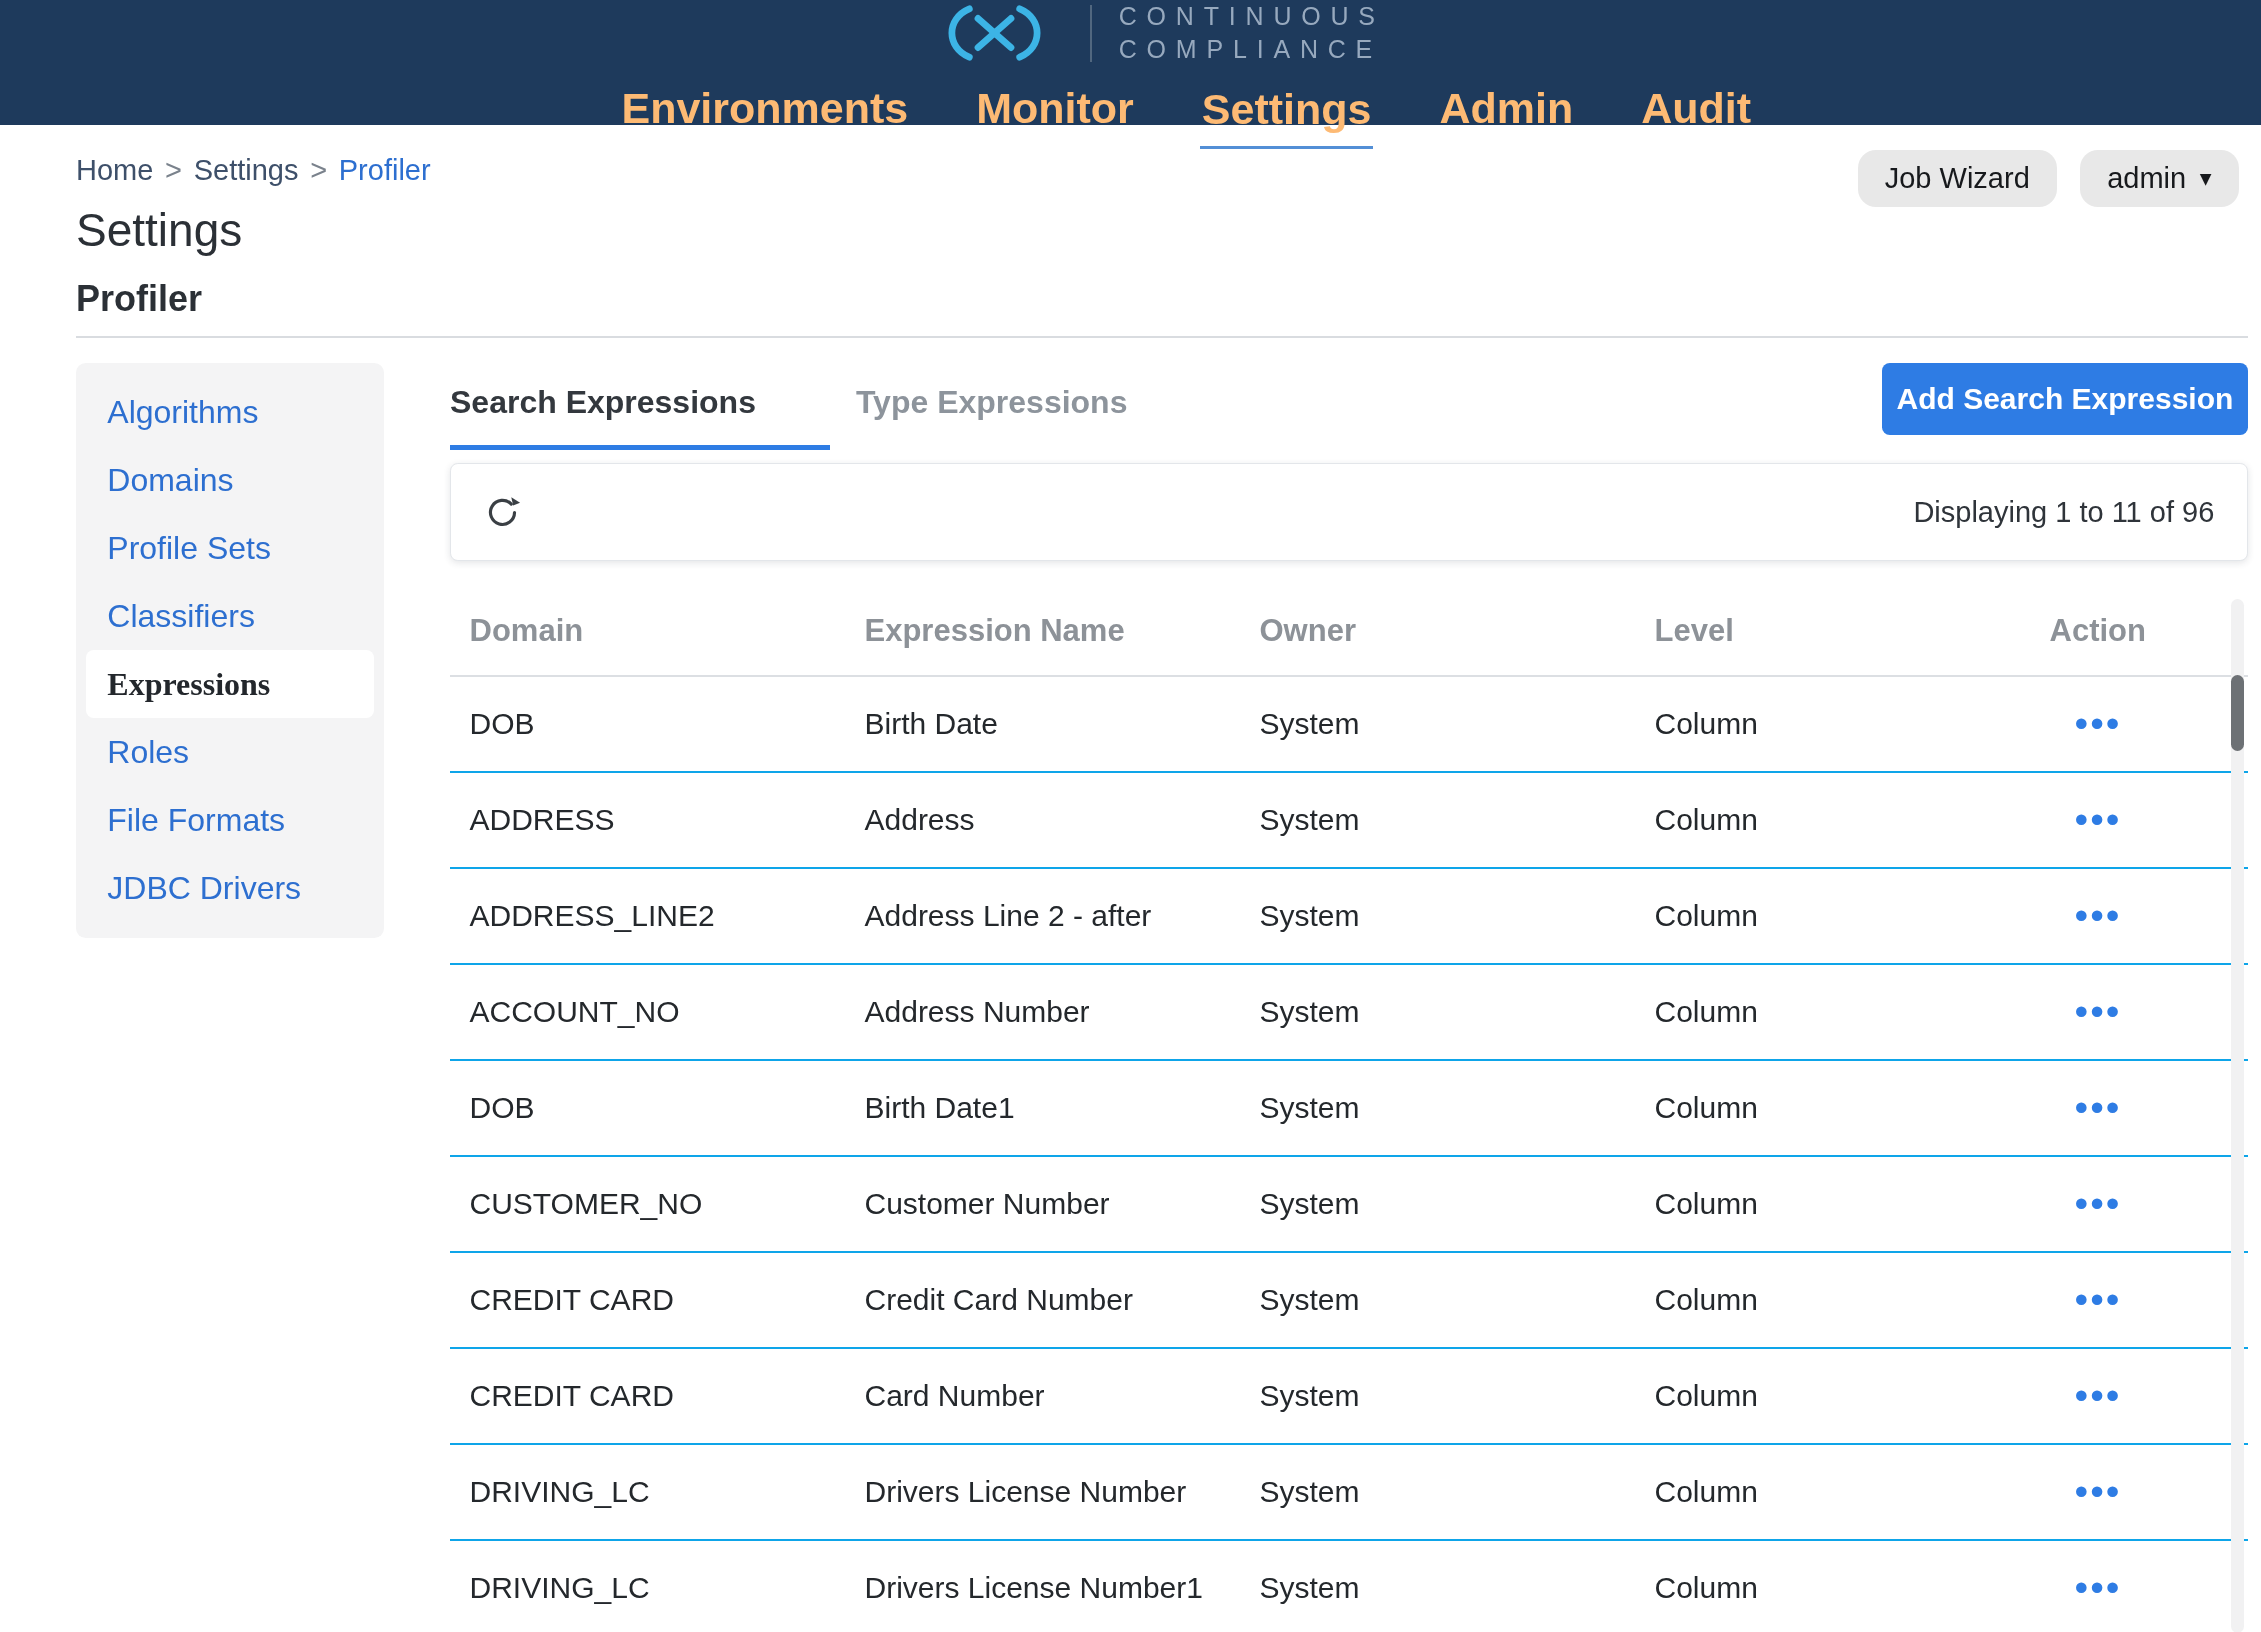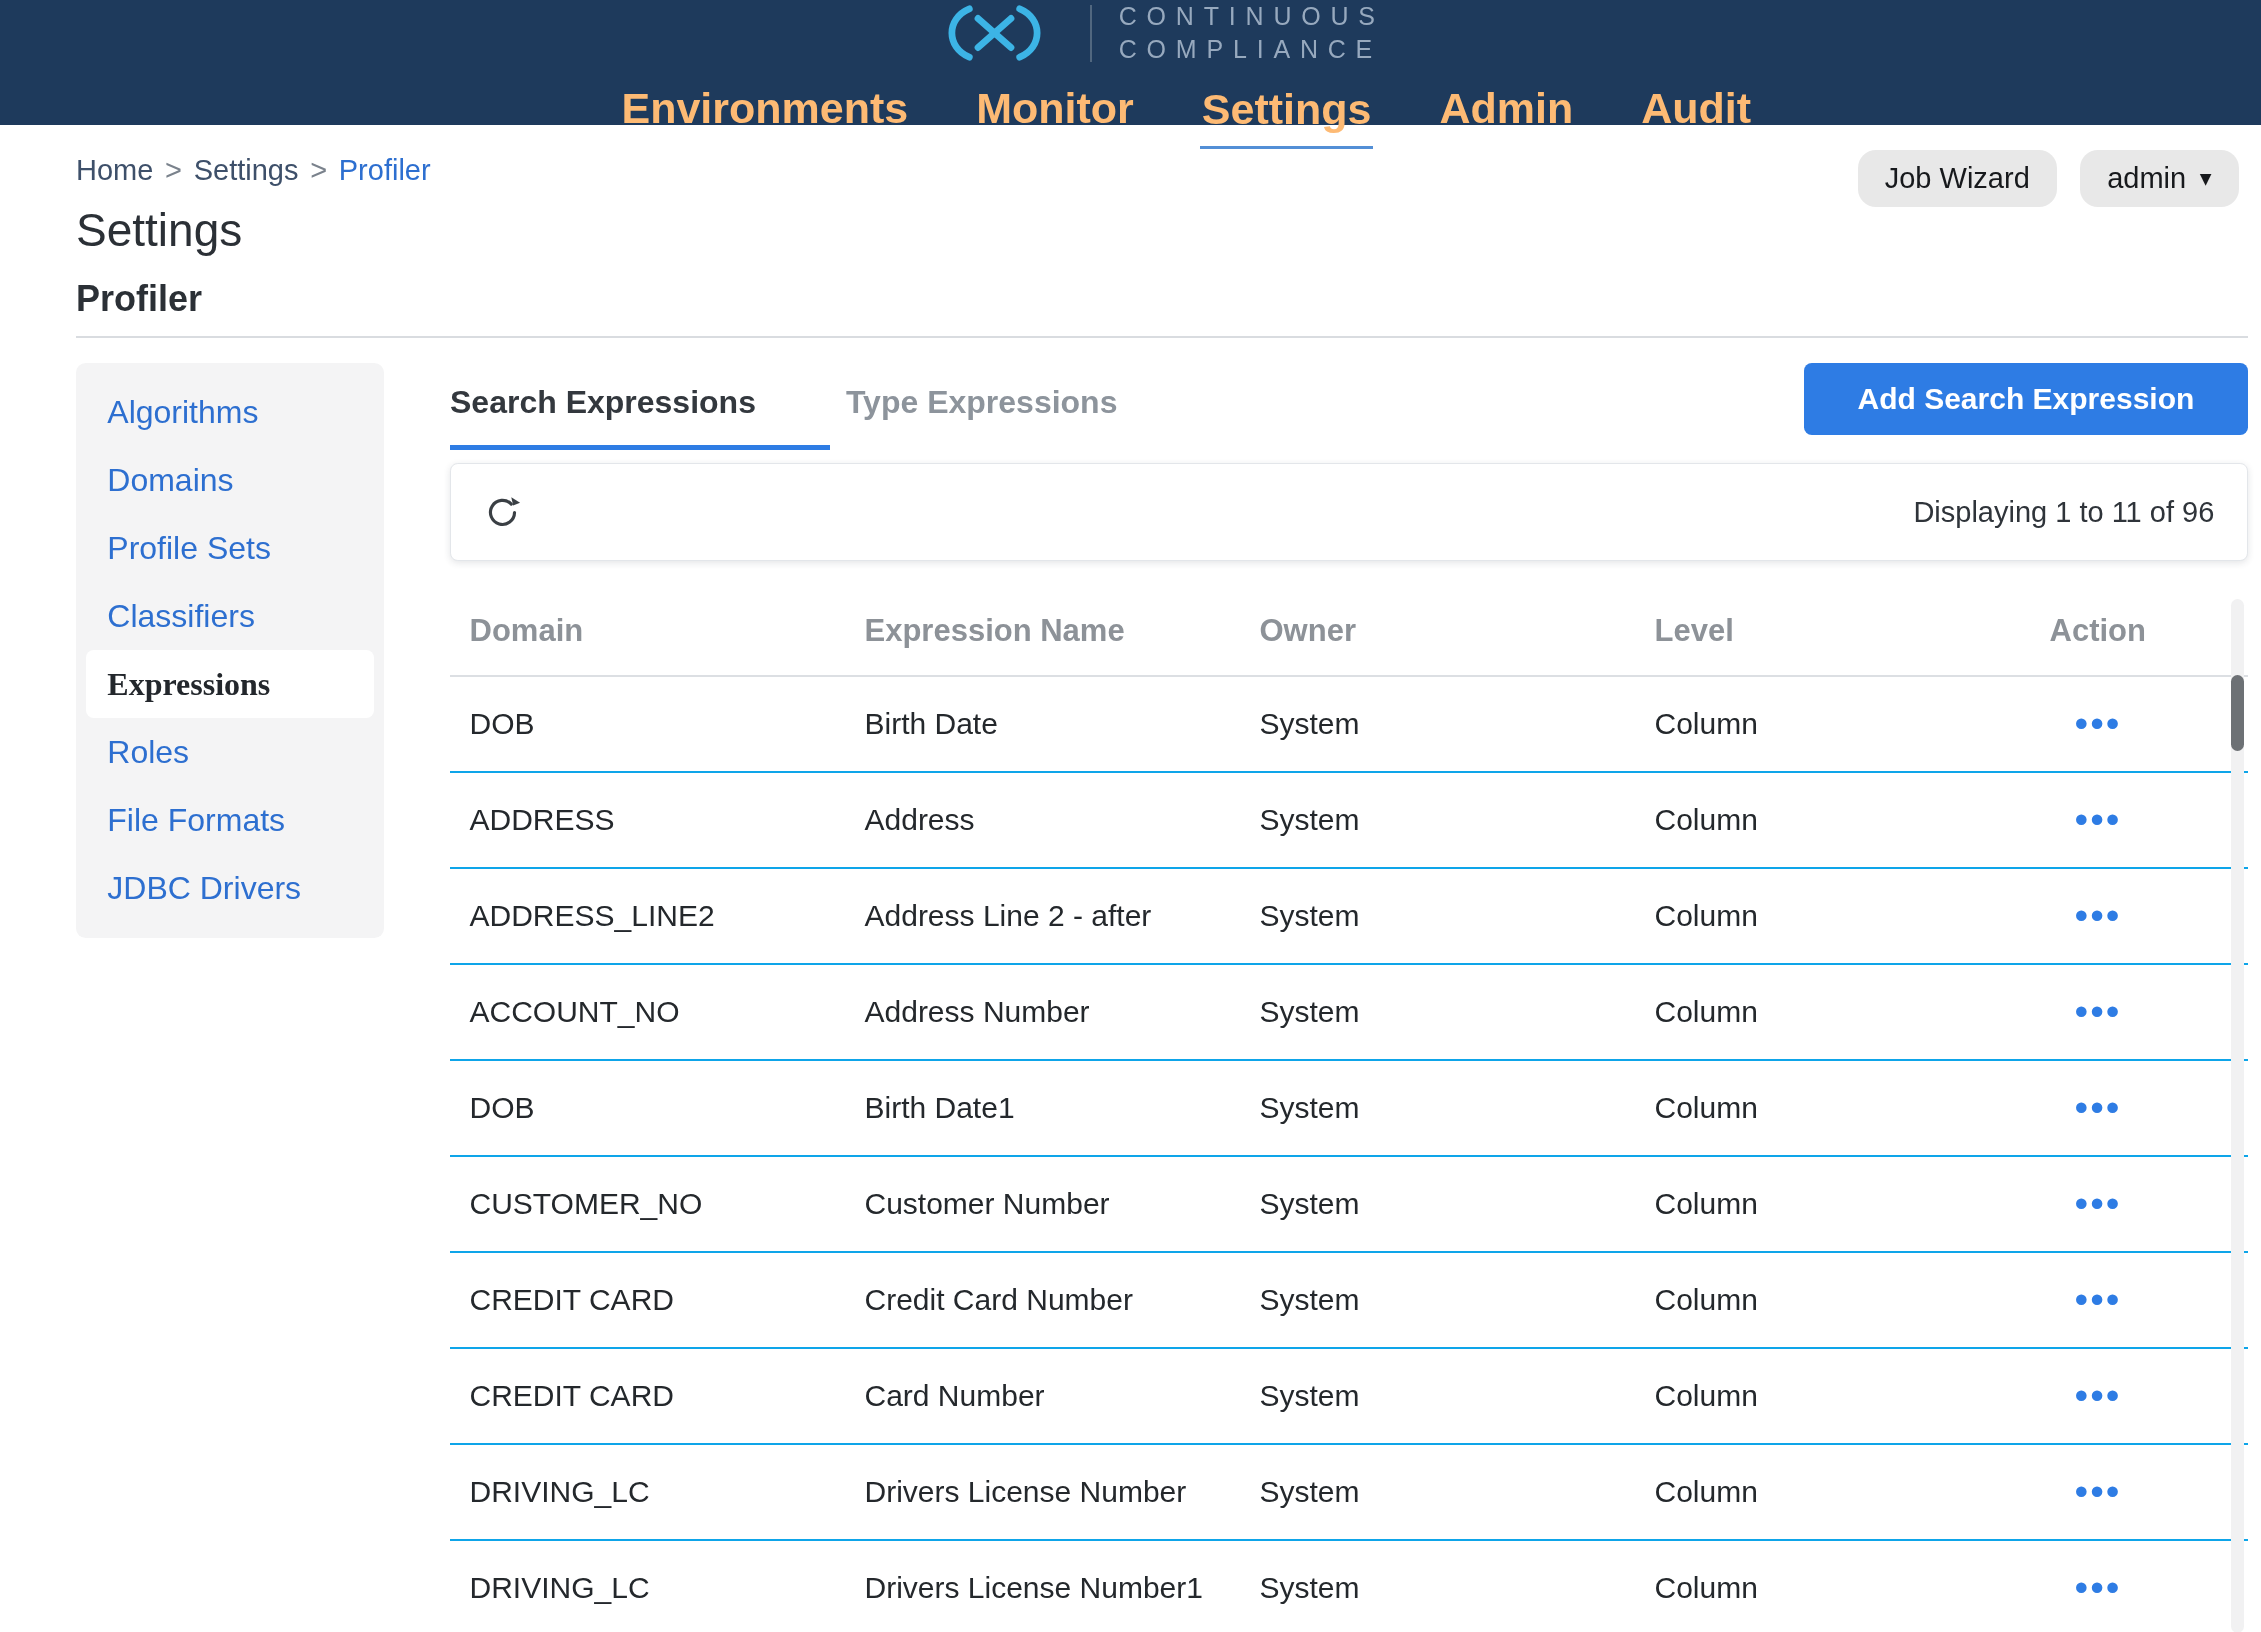--- a/index.html
+++ b/index.html
@@ -58,29 +58,29 @@
   }
   .side-item {
     font-size: 32px; color: #2D6FD0; padding: 0 21.5px; height: 68px;
     display: flex; align-items: center; border-radius: 7.8px; cursor: pointer;
   }
   .side-item.active { background: #ffffff; color: #23272C; font-weight: 700; font-family: Liberation Serif, serif; }
 
   .main { flex: 1; margin-left: 66px; position: relative; }
 
   .main-header { display: flex; align-items: flex-start; }
-  .tabs { display: flex; gap: 16px; margin-top: 21.5px; }
+  .tabs { display: flex; gap: 26px; margin-top: 21.5px; }
   .tab {
     font-size: 32px; font-weight: 700; color: #8D949C;
     padding: 0 74px 23.4px 0; cursor: pointer;
   }
   .tab.active { color: #33383E; border-bottom: 5.9px solid #2E7CE4; }
   .add-btn {
     margin-left: auto; background: #2E7CE4; color: #fff; border: none;
-    border-radius: 7.8px; height: 72px; padding: 0 54px;
+    border-radius: 7.8px; height: 72px; padding: 0 15px;
     font-size: 30px; font-weight: 600; cursor: pointer;
     font-family: "Liberation Sans", "DejaVu Sans", sans-serif;
   }
 
   .toolbar-card {
     margin-top: 13.7px; background: #fff; border: 1px solid #E3E6EA; border-radius: 7.8px;
     box-shadow: 0 2px 7.8px rgba(30, 42, 56, 0.12);
     height: 98px; display: flex; align-items: center; padding: 0 33px;
   }
   .refresh-btn { background: none; border: none; cursor: pointer; display: flex; align-items: center; padding: 0; }

